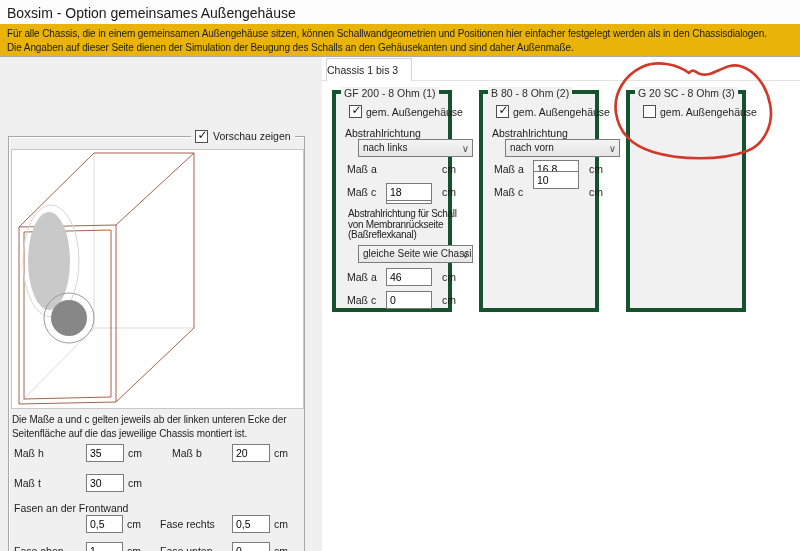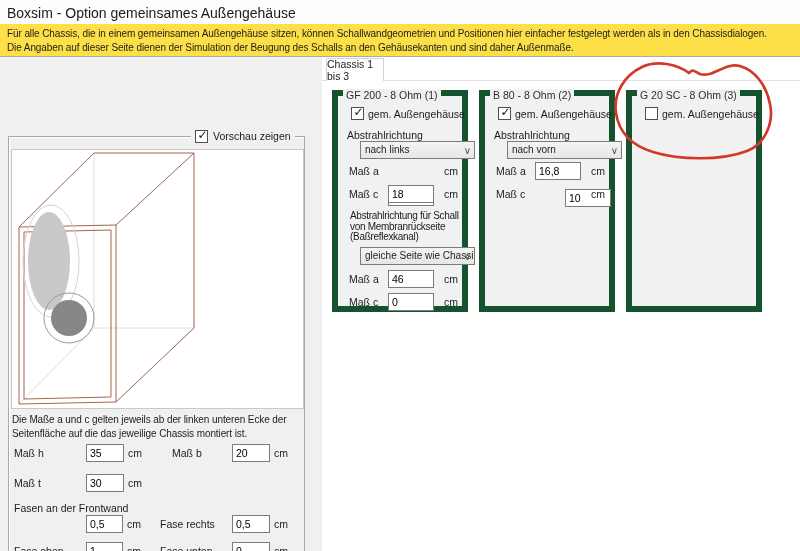--- a/index.html
+++ b/index.html
@@ -7,21 +7,21 @@
   body {
     font-family:"Liberation Sans","DejaVu Sans",sans-serif;
     font-size:10.5px; color:#1c1c1c; background:#f0f0f0;
     position:relative; overflow:hidden; -webkit-font-smoothing:antialiased;
   }
   .abs { position:absolute; }
 
   
   .titlebar { left:0; top:0; width:800px; height:24px; background:#fdfdfd; }
   .titlebar .t { position:absolute; left:7px; top:5px; font-size:14px; color:#1a1a1a; }
-  .descbar { left:0; top:24px; width:800px; height:33px; background:#fde047; border-bottom:1px solid #a9a9a9; }
+  .descbar { left:0; top:24px; width:800px; height:33px; background:#eab308; border-bottom:1px solid #a9a9a9; }
   .descbar .l1 { position:absolute; left:7px; top:4px;  font-size:10px; letter-spacing:-0.1px; }
   .descbar .l2 { position:absolute; left:7px; top:18px; font-size:10px; letter-spacing:-0.1px; }
 
   
   .left-region { left:0; top:57px; width:322px; height:494px; background:#f0f0f0; }
   .left-frame  { left:8px; top:79px; width:297px; height:467px; border:1px solid #a8a8a8; box-shadow:1px 1px 0 #ffffff inset; }
   .vorschau { left:191px; top:71px; height:16px; display:flex; align-items:center; gap:5px; background:#f0f0f0; padding:0 4px; }
 
   .checkbox { width:13px; height:13px; background:#ffffff; border:1px solid #4f4f4f; position:relative; flex:0 0 auto; }
   .checkbox .mark { position:absolute; left:0px; top:-2px; width:13px; font-size:12px; line-height:13px; color:#111; text-align:center; }
@@ -35,26 +35,26 @@
   .field {
     position:absolute; height:18px; background:#ffffff; border:1px solid #7b7b7b;
     font-size:10.5px; line-height:16px; padding-left:3px; color:#000; white-space:nowrap; overflow:hidden;
   }
   .unit { position:absolute; white-space:nowrap; }
 
   
   .tab-page { left:322px; top:57px; width:478px; height:494px; background:#ffffff; }
   .tab-line { left:322px; top:80px; width:478px; height:1px; background:#e2e2e2; }
   .tab {
-    left:326px; top:58px; width:58px; height:23px; background:#ffffff;
+    left:326px; top:58px; width:86px; height:23px; background:#ffffff;
     border:1px solid #d4d4d4; border-bottom:none; z-index:2;
     display:flex; align-items:center; font-size:10.5px;
   }
 
-  .groupbox { position:absolute; top:90px; width:136px; height:222px; background:#f1f1f1; border:6px solid #14532d; }
+  .groupbox { position:absolute; top:90px; width:120px; height:222px; background:#f1f1f1; border:4px solid #14532d; }
   .gb1 { left:332px; } .gb2 { left:479px; } .gb3 { left:626px; }
   .gb-caption { position:absolute; top:-7px; left:5px; background:#f1f1f1; padding:0 3px; color:#2e2e2e; white-space:nowrap; }
 
   .gb-check { position:absolute; left:13px; top:11px; display:flex; gap:4px; align-items:flex-start; }
   .gb-check .cl { margin-top:1px; white-space:nowrap; }
   .dir-label { position:absolute; left:9px; top:33px; white-space:nowrap; }
   .combo {
     position:absolute; left:22px; width:115px; height:18px;
     background:linear-gradient(#f4f4f4,#e6e6e6); border:1px solid #7b7b7b;
     font-size:10px; line-height:16px; padding:0 30px 0 4px; white-space:nowrap; overflow:hidden;
@@ -206,21 +206,21 @@
   </div>
   <span class="dir-label">Abstrahlrichtung</span>
   <div class="combo combo-dir">
     <span>nach vorn</span>
     <span class="arrow">∨</span>
   </div>
   <span class="lbl m-lbl" style="left:11px; top:69px;">Maß a</span>
   <div class="field gb-field" style="left:50px; top:66px;">16,8</div>
   <span class="unit" style="left:106px; top:69px;">cm</span>
   <span class="lbl m-lbl" style="left:11px; top:92px;">Maß c</span>
-  <div class="field gb-field" style="left:50px; top:93px;margin-left:30px;">10</div>
+  <div class="field gb-field" style="left:50px; top:77px;">10</div>
   <span class="unit" style="left:106px; top:92px;">cm</span>
 </div>
 
 <div class="groupbox gb gb3">
   <span class="gb-caption">G 20 SC - 8 Ohm (3)</span>
   <div class="gb-check">
     <span class="checkbox">
       <span class="mark"></span>
     </span>
     <span class="cl">gem. Außengehäuse</span>

